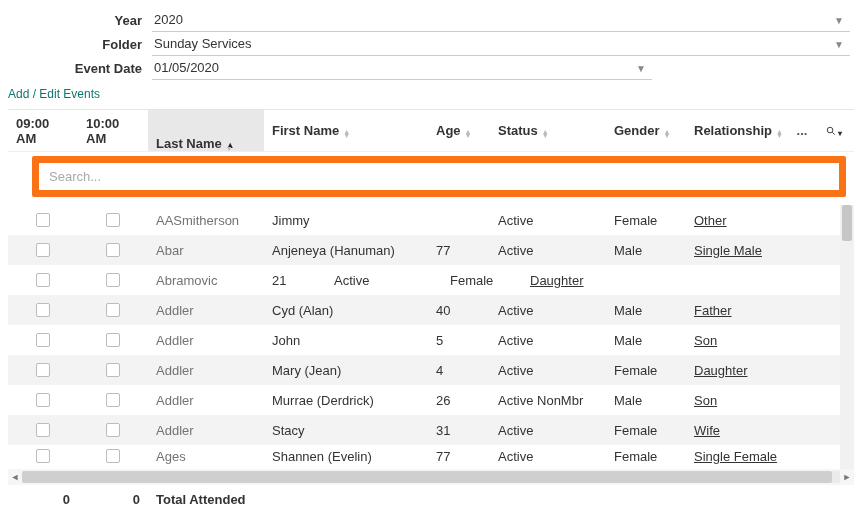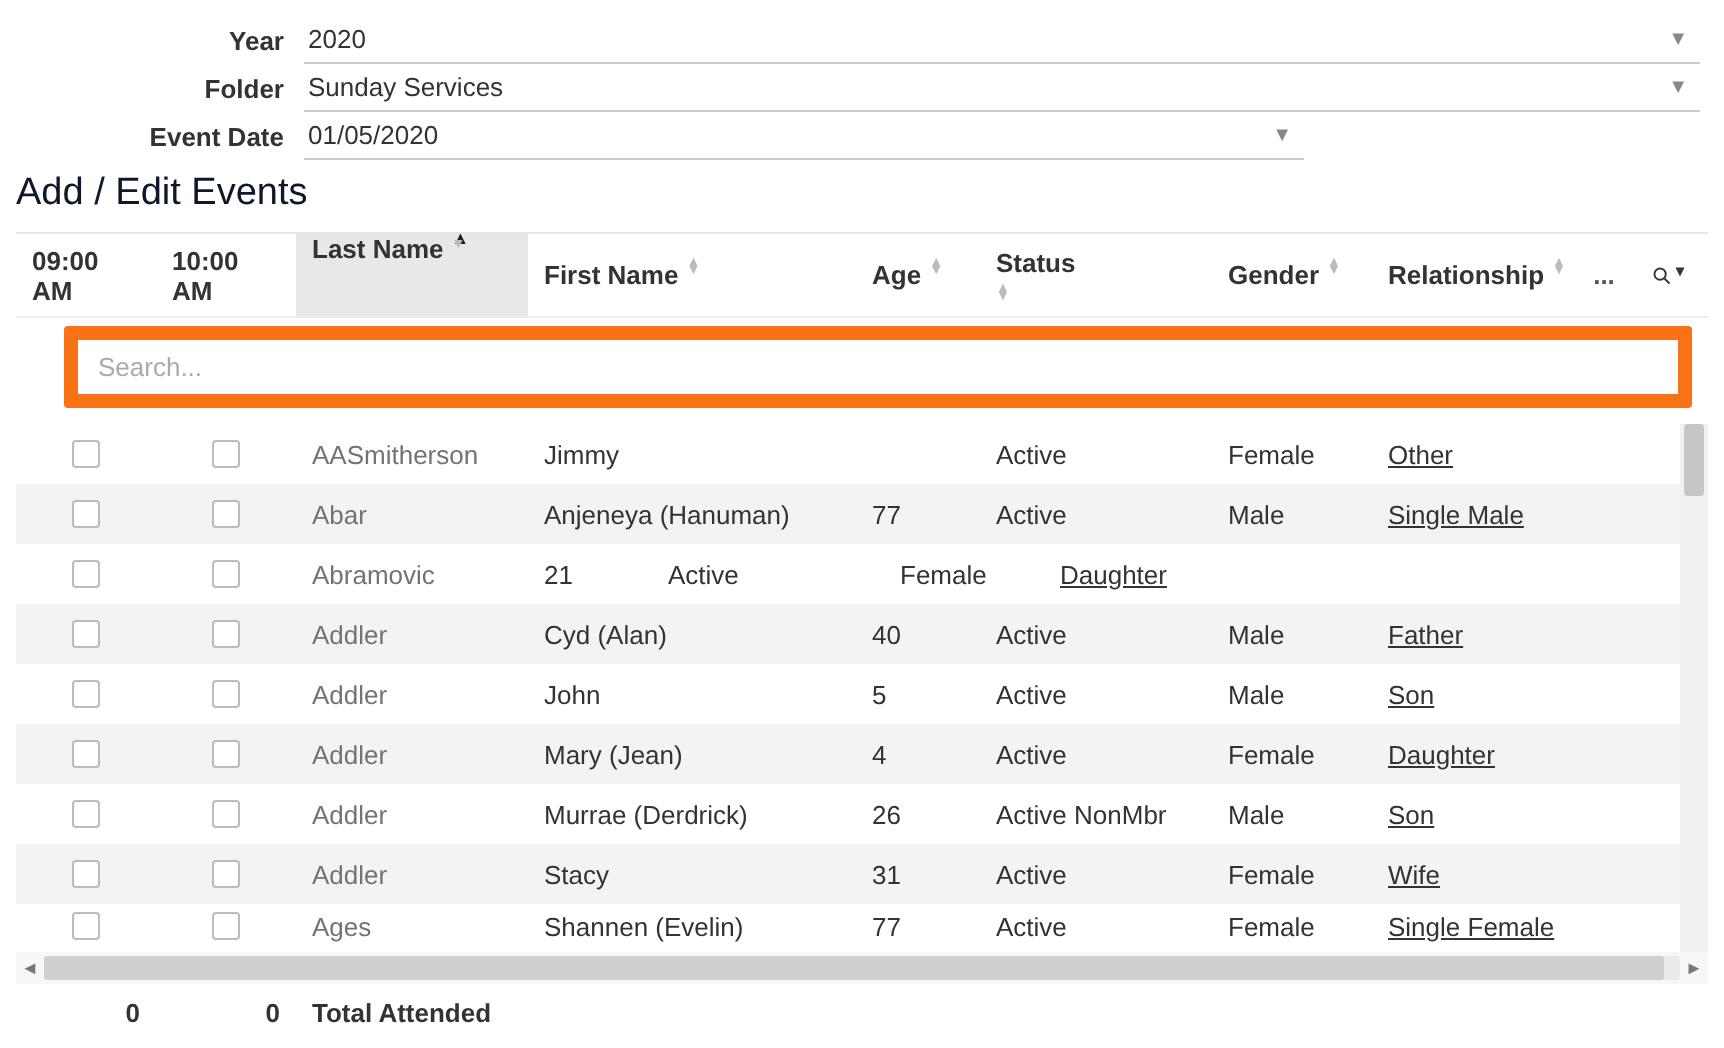--- a/index.html
+++ b/index.html
@@ -34,47 +34,47 @@
     .chevron-down {
       position: absolute;
       right: 6px;
       top: 50%;
       transform: translateY(-50%);
       color: #888;
       font-size: 10px;
     }
     .link-row { padding: 2px 12px 8px 8px; }
     .link {
-      color: #0f172a;
-      font-size: 19px;
+      color: #0f766e;
+      font-size: 12px;
       cursor: pointer;
     }
     .grid-wrap {
       border-top: 1px solid #e5e5e5;
       margin: 0 8px 0 8px;
       height: 360px;
       display: flex;
       flex-direction: column;
     }
     .grid-header-row {
       display: flex;
       align-items: center;
       height: 42px;
       border-bottom: 1px solid #eee;
       font-weight: 600;
       font-size: 13px;
       color: #333;
     }
-    .col { padding: 0 8px; display: flex; align-items: flex-start; gap: 4px; }
+    .col { padding: 0 8px; display: flex; align-items: flex-end; gap: 4px; }
     .col.time1 { width: 70px; justify-content: center; }
     .col.time2 { width: 70px; justify-content: center; }
     .col.lastname { width: 116px; }
     .col.firstname { width: 164px; }
     .col.age { width: 62px; }
-    .col.status { width: 116px; flex-direction: column; }
+    .col.status { width: 116px; }
     .col.gender { width: 80px; }
     .col.rel { width: 100px; }
     .col.extra { width: 32px; justify-content: center; font-weight: 700; color: #555; }
     .col.search-icon { width: 32px; justify-content: center; }
     .col.sorted { background: #e8e8e8; height: 100%; }
     .sort-icon {
       display: inline-flex;
       flex-direction: column;
       line-height: 4px;
       font-size: 7px;

